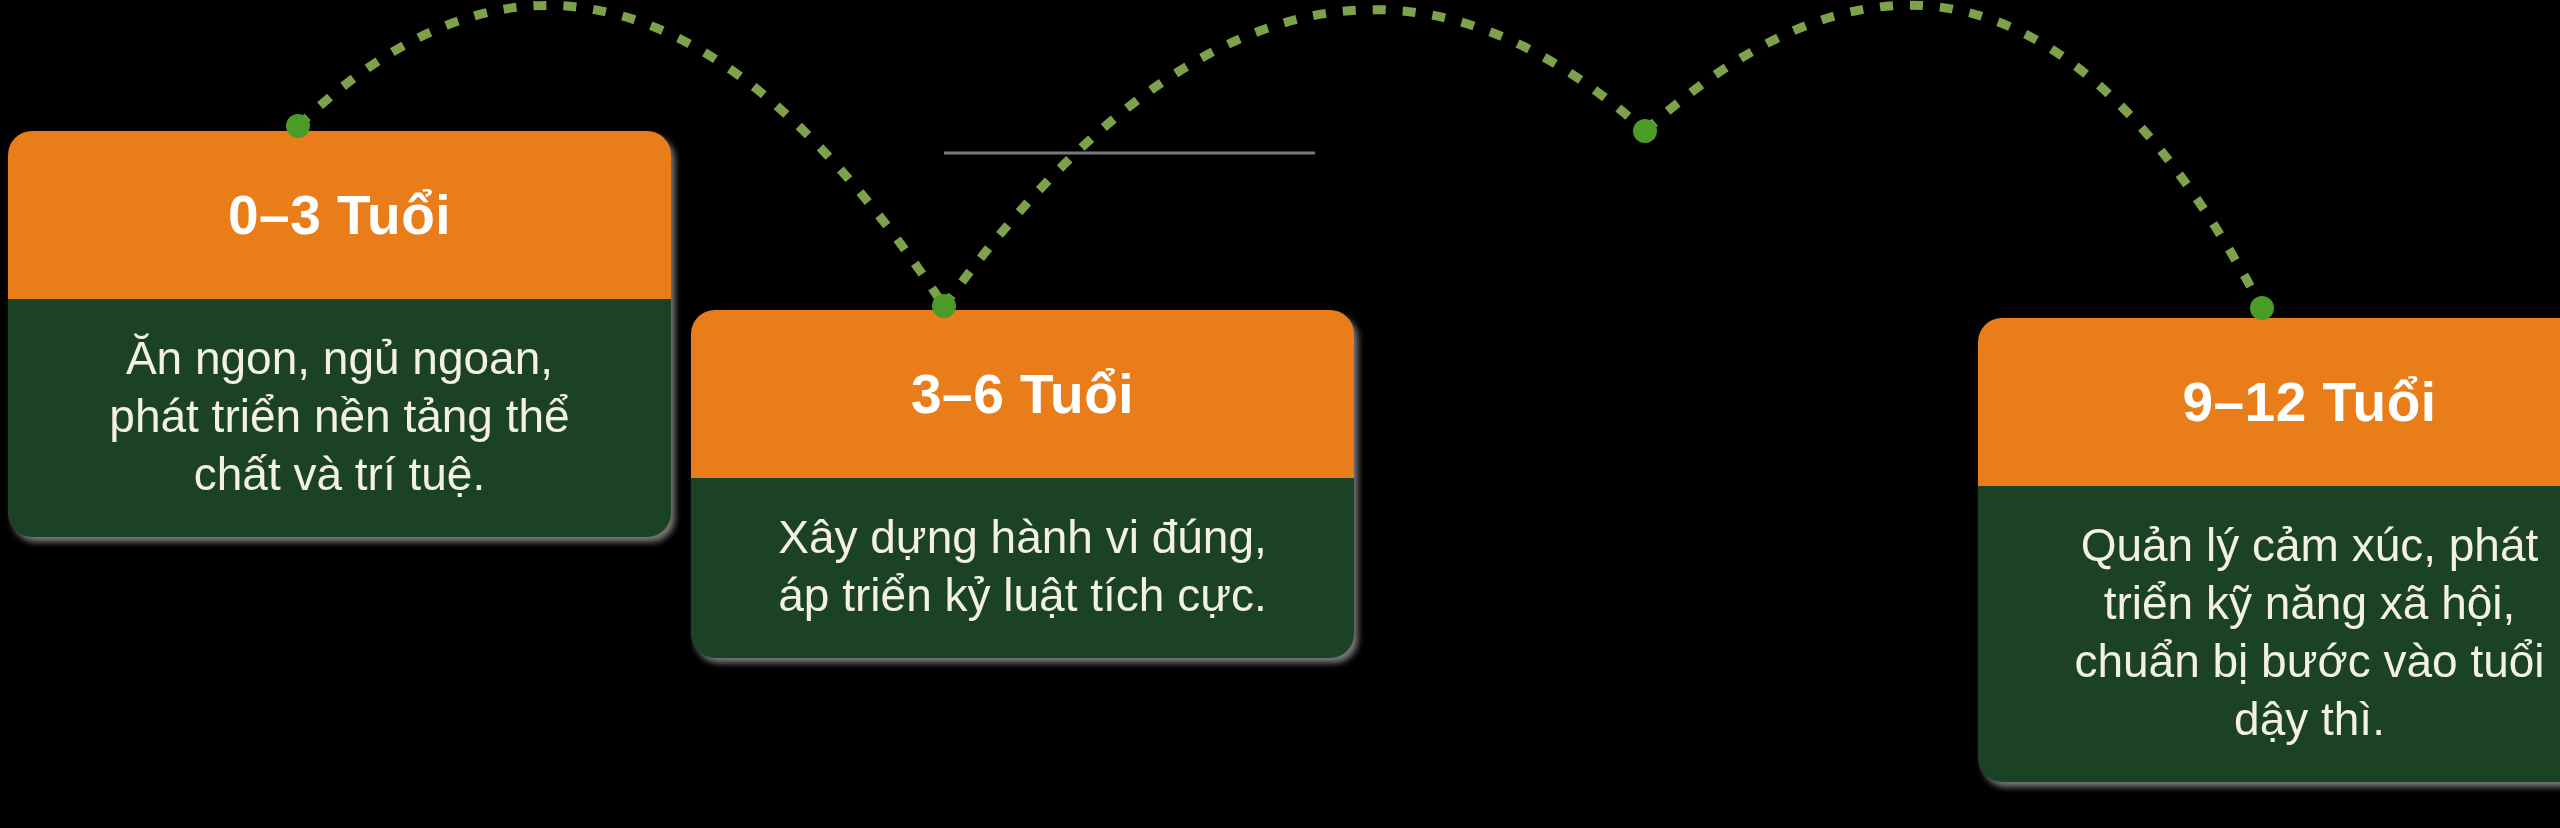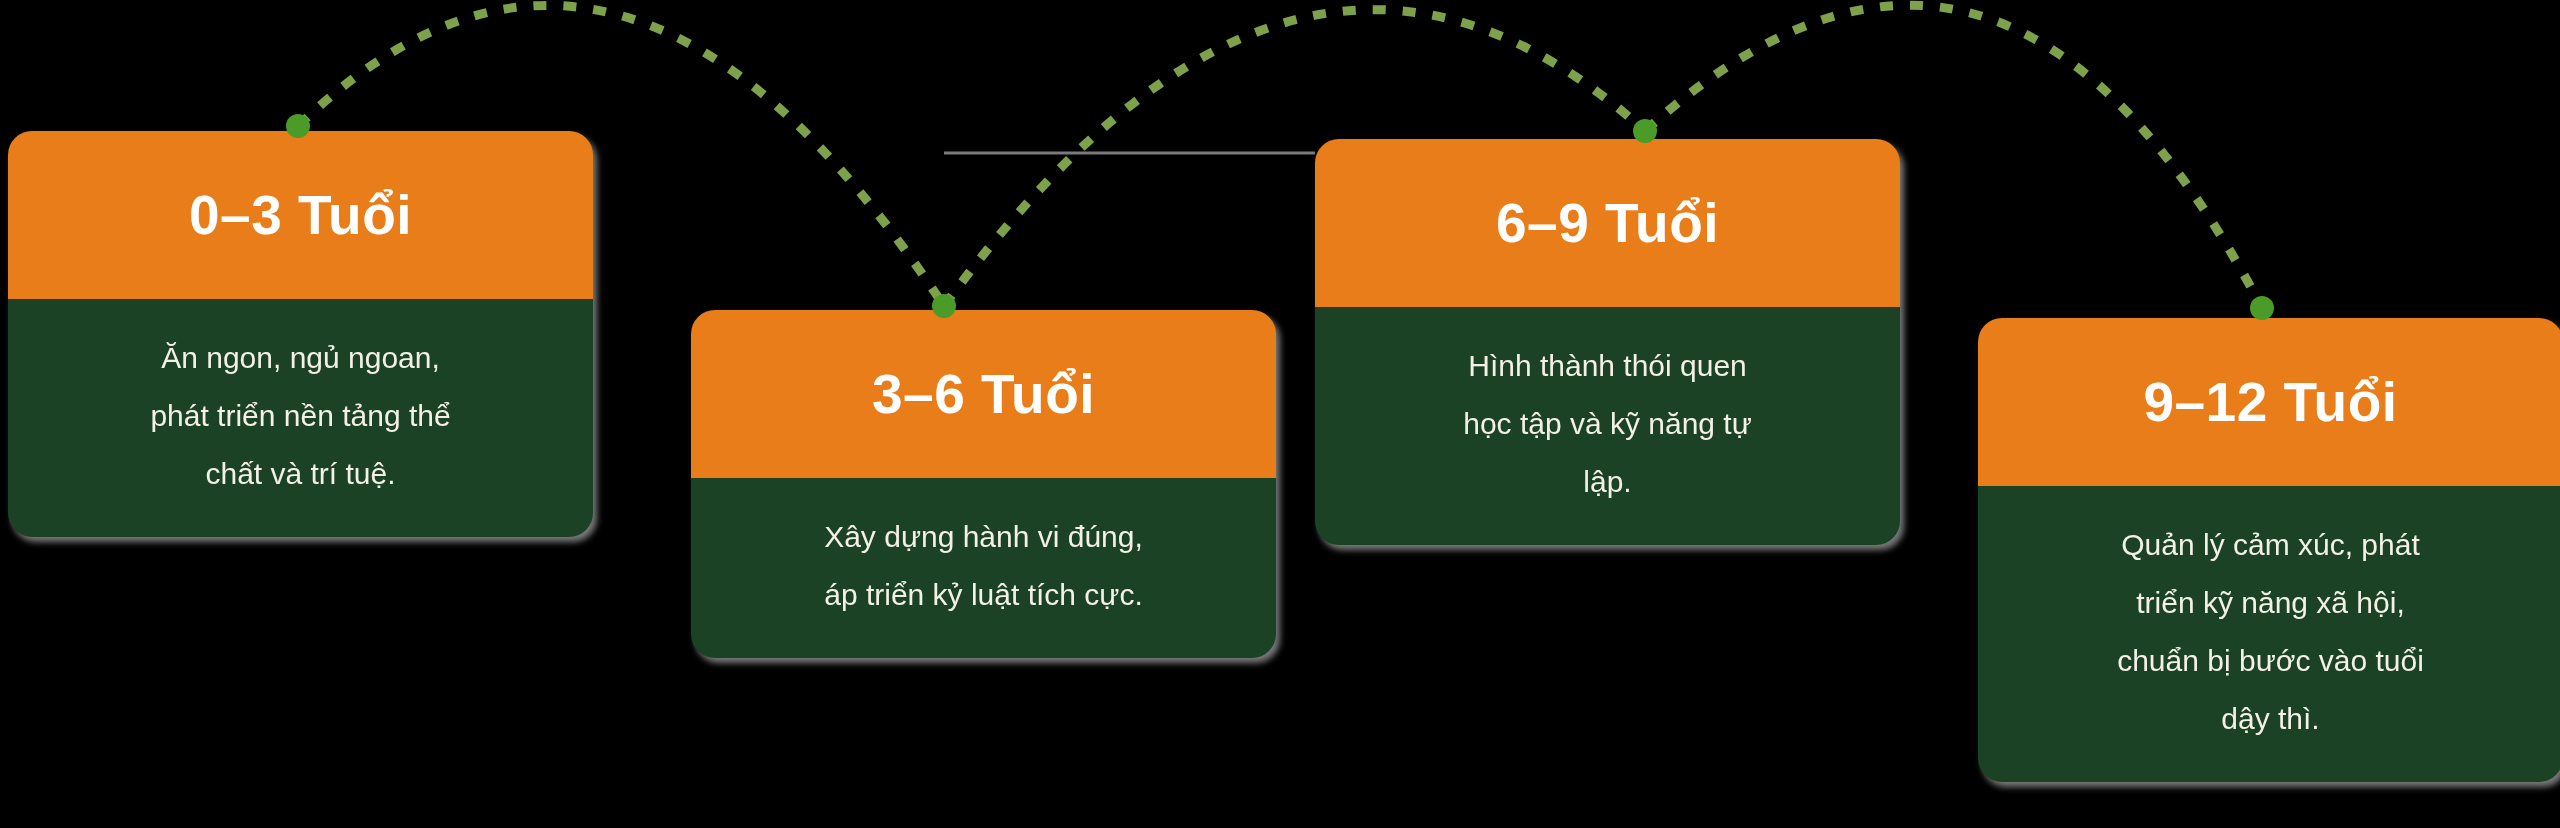--- a/index.html
+++ b/index.html
@@ -10,41 +10,41 @@
   .canvas {
     position: relative;
     width: 2560px;
     height: 828px;
     background: var(--background, #000000);
     overflow: hidden;
     font-family: "Liberation Sans", "DejaVu Sans", sans-serif;
   }
   .card {
     position: absolute;
-    width: 585px;
+    width: 663px;
     z-index: 1;
     filter: drop-shadow(4px 5px 3px rgba(150,150,150,0.8));
   }
   .card-header {
     background: var(--header-bg, #E87D1A);
     height: 168px;
     border-radius: 24px 24px 0 0;
     display: flex;
     align-items: center;
     justify-content: center;
     color: #ffffff;
     font-size: 55px;
     font-weight: bold;
     letter-spacing: 0.5px;
   }
   .card-body {
     background: var(--body-bg, #1C4226);
     border-radius: 0 0 24px 24px;
     color: var(--text, #F3F0E6);
-    font-size: 30px;
+    font-size: 46px;
     line-height: 58px;
     text-align: center;
     padding: 30px 20px 34px;
     white-space: pre-line;
     font-weight: 500;
   }
   .connectors {
     position: absolute;
     left: 0;
     top: 0;
@@ -77,26 +77,20 @@
 phát triển nền tảng thể
 chất và trí tuệ.</div>
   </div>
 
   <div class="card" style="left:660px; top:310px;margin-left:31px;">
     <div class="card-header">3–6 Tuổi</div>
     <div class="card-body">Xây dựng hành vi đúng,
 áp triển kỷ luật tích cực.</div>
   </div>
 
-  <div class="card" style="left:1315px; top:139px;">
-    <div class="card-header">6–9 Tuổi</div>
-    <div class="card-body">Hình thành thói quen
-học tập và kỹ năng tự
-lập.</div>
-  </div>
 
   <div class="card" style="left:1978px; top:318px;">
     <div class="card-header">9–12 Tuổi</div>
     <div class="card-body">Quản lý cảm xúc, phát
 triển kỹ năng xã hội,
 chuẩn bị bước vào tuổi
 dậy thì.</div>
   </div>
 
   <svg class="connectors" width="2560" height="828" viewBox="0 0 2560 828" aria-hidden="true">

